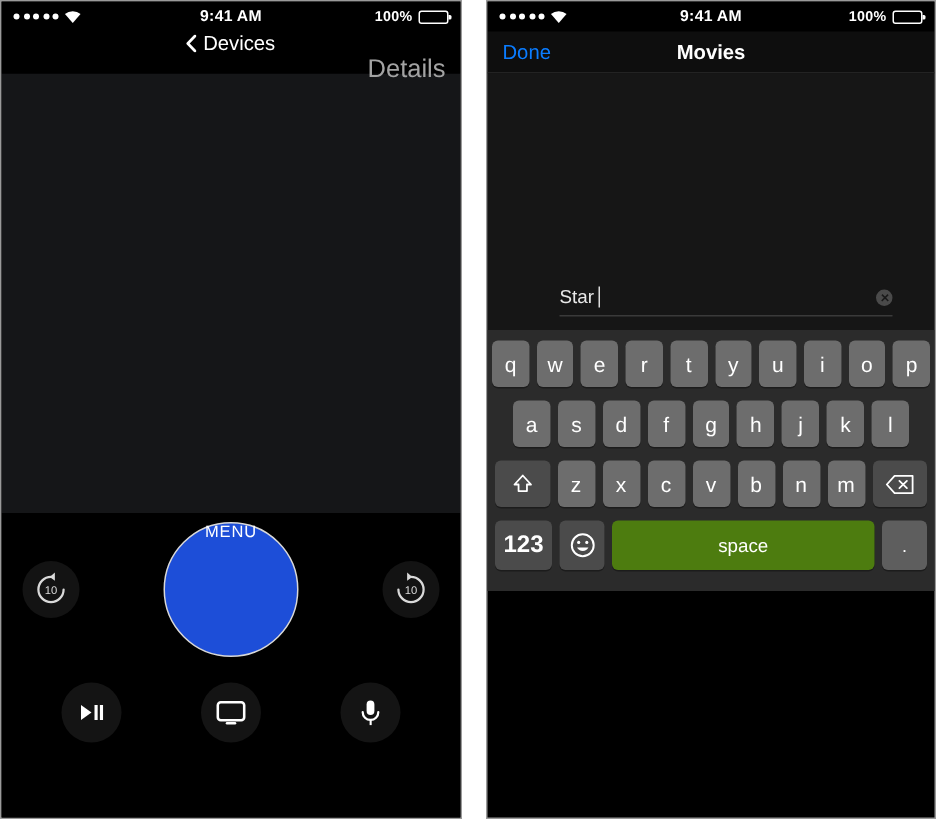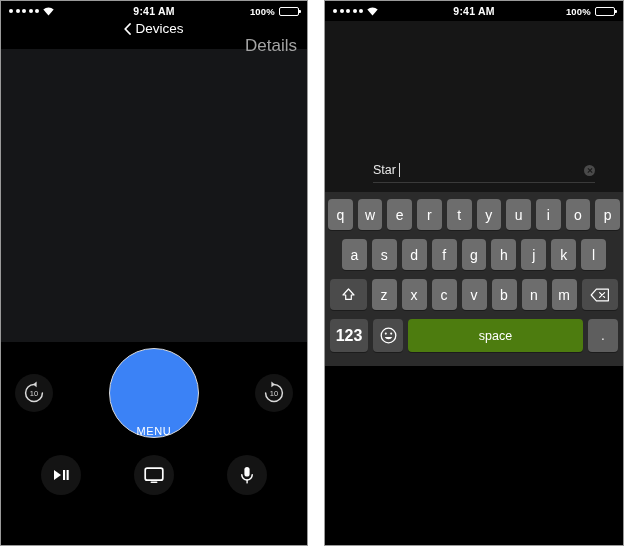--- a/index.html
+++ b/index.html
@@ -108,22 +108,22 @@
   }
   .circle-btn {
     width: 38px; height: 38px; border-radius: 50%;
     background: #131313;
     display: flex; align-items: center; justify-content: center;
     cursor: pointer;
   }
   .menu-btn {
     width: 90px; height: 90px; border-radius: 50%;
     border: 1.6px solid #d8d8d8;
-    background: #3b82f6;
-    display: flex; align-items: flex-end; justify-content: center;
+    background: #1d4ed8;
+    display: flex; align-items: flex-start; justify-content: center;
     color: #ffffff; font-size: 11px; letter-spacing: .6px;
     cursor: pointer;
   }
   .ctl-row2 {
     display: flex; align-items: center; justify-content: space-around;
     padding: 17px 14px 0 14px;
   }
   .circle-btn-lg {
     width: 40px; height: 40px; border-radius: 50%;
     background: #141414;
@@ -328,20 +328,24 @@
             </svg>
         </span>
       </div>
       <div class="sb-mid">9:41 AM</div>
       <div class="sb-right">
         <span class="batt-txt">100%</span>
         <span class="batt"><span class="batt-fill"></span></span>
       </div>
     </div>
 
+    <div class="navbar navbar-right">
+      <div class="nav-done">Done</div>
+      <div class="nav-title">Movies</div>
+    </div>
 
     <div class="content-right">
       <div class="searchwrap">
         <div class="searchrow">
           <span class="search-text">Star</span>
           <span class="caret"></span>
           <span class="clear-btn"></span>
         </div>
       </div>
 

